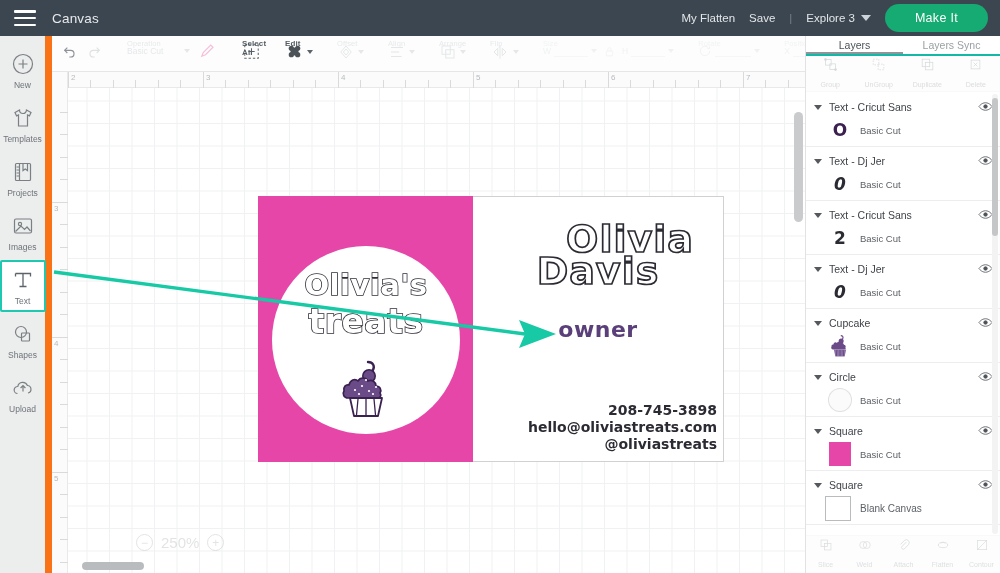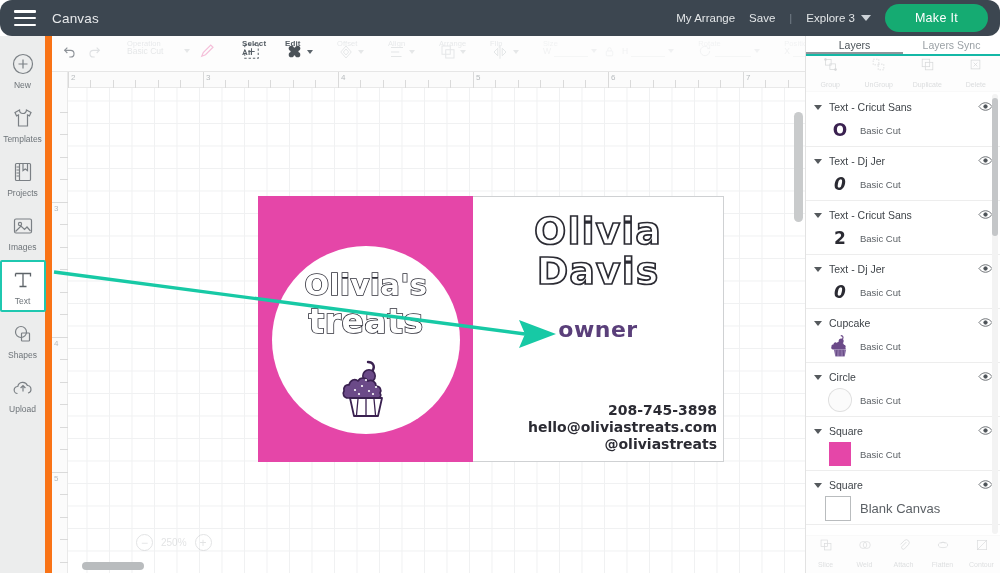--- a/index.html
+++ b/index.html
@@ -7,21 +7,21 @@
     width: 1000px; height: 573px;
     font-family: "Liberation Sans", sans-serif;
     overflow: hidden;
     background: #fff;
   }
   #app { position: relative; width: 1000px; height: 573px; }
 
   
   .topbar {
     position: absolute; left: 0; top: 0; width: 1000px; height: 36px;
-    background: #3c4650; display: flex; align-items: center; border-radius: 12px;
+    background: #3c4650; display: flex; align-items: center;
   }
   .hamburger { margin-left: 14px; width: 22px; height: 16px; display: flex;
     flex-direction: column; justify-content: space-between; cursor: pointer; }
   .hamburger span { display: block; height: 2.5px; background: #fff; border-radius: 1px; }
   .canvas-label { color: #e8eaec; font-size: 13.5px; margin-left: 16px; letter-spacing: .2px; }
   .doc-title { position: absolute; left: 0; right: 0; text-align: center;
     color: #fff; font-size: 14.5px; pointer-events: none; }
   .top-right { margin-left: auto; display: flex; align-items: center; gap: 14px;
     padding-right: 12px; }
   .top-link { color: #e3e6e8; font-size: 11.5px; cursor: pointer; }
@@ -101,40 +101,40 @@
     color: #fff; -webkit-text-stroke: 1.6px #2e2e38;
     paint-order: stroke fill; letter-spacing: .5px; }
   .logo-l1 { top: 22px; font-size: 29px; }
   .logo-l2 { top: 56px; font-size: 33px; }
   .cupcake { position: absolute; left: 66px; top: 112px; width: 56px; height: 62px; }
   .card-right { position: absolute; left: 215px; top: 0; width: 251px; height: 266px;
     background: #fff; border: 1px solid #cfd1d3; border-left: none; }
   .name-txt { position: absolute; width: 100%; text-align: center;
     font-family: "DejaVu Sans", sans-serif; font-weight: bold; font-size: 38px;
     color: #fff; -webkit-text-stroke: 1.7px #2b2b33; letter-spacing: 1px; }
-  .name1 { top: 12px; }
+  .name1 { top: 20px; margin-left: 32px; }
   .name2 { top: 52px; }
   .owner { position: absolute; width: 100%; text-align: center; top: 120px;
     font-family: "DejaVu Sans", sans-serif; font-weight: bold; font-size: 22px;
     color: #5a3f7a; letter-spacing: .5px; }
   .contact { position: absolute; right: 6px; bottom: 8px; text-align: right;
     font-family: "DejaVu Sans", sans-serif; font-weight: bold; font-size: 14px;
     color: #2b2b33; line-height: 1.22; }
 
   
   .arrow-svg { position: absolute; left: 0; top: 0; width: 1000px; height: 573px;
     pointer-events: none; z-index: 8; }
 
   
   .zoomctl { position: absolute; left: 84px; bottom: 22px; display: flex;
     align-items: center; gap: 8px; opacity: .22; z-index: 4; }
   .zbtn { width: 17px; height: 17px; border: 1.3px solid #7d8287; border-radius: 50%;
     display: flex; align-items: center; justify-content: center;
     font-size: 12px; color: #7d8287; cursor: pointer; line-height: 1; }
-  .zpct { font-size: 10px; color: #7d8287; }
+  .zpct { font-size: 15px; color: #7d8287; }
 
   
   .panel { position: absolute; left: 805px; top: 36px; width: 195px; height: 537px;
     background: #fff; border-left: 1px solid #e2e2e2; }
   .ptabs { display: flex; height: 20px; border-bottom: 2px solid #14b8a6; }
   .ptab { flex: 1; text-align: center; font-size: 10.5px; color: #9aa0a5;
     line-height: 19px; cursor: pointer; }
   .ptab.on { color: #4a5258; border-bottom: 2px solid #8e969c; }
   .pops { display: flex; height: 36px; background: #fafafa; border-bottom: 1px solid #ececec;
     align-items: center; opacity: .3; }
@@ -177,21 +177,21 @@
 <div id="app">
 
   <div class="topbar">
     <div class="hamburger">
       <span></span>
         <span></span>
         <span></span>
     </div>
     <div class="canvas-label">Canvas</div>
     <div class="top-right">
-      <div class="top-link">My Arrange</div>
+      <div class="top-link">My Flatten</div>
       <div class="top-link">Save</div>
       <div class="top-div">|</div>
       <div class="machine">
         <span>Explore 3</span>
         <span class="chev"></span>
       </div>
       <button class="makeit">Make It</button>
     </div>
   </div>
 
@@ -732,21 +732,21 @@
             <svg width="15" height="11" viewBox="0 0 24 16" fill="none" stroke="#4d5358" stroke-width="1.3">
               <path d="M1.5 8S5.5 2 12 2s10.5 6 10.5 6-4 6-10.5 6S1.5 8 1.5 8z"></path>
                 <circle cx="12" cy="8" r="2.8" fill="#4d5358"></circle>
               </svg>
           </span>
         </div>
         <div class="lsub" style="padding-left:18px">
           <span class="lthumb" style="width:28px">
             <span class="sq-white"></span>
           </span>
-          <span class="lsubtxt" style="font-size:13px">Blank Canvas</span>
+          <span class="lsubtxt" style="font-size:10px">Blank Canvas</span>
         </div>
       </div>
     </div>
 
     <div class="pscroll-track"></div>
     <div class="pscroll"></div>
 
     <div class="pbottom">
       <div class="pb">
         <svg width="16" height="14" viewBox="0 0 24 24" fill="none" stroke="#7d8287" stroke-width="1.2">

